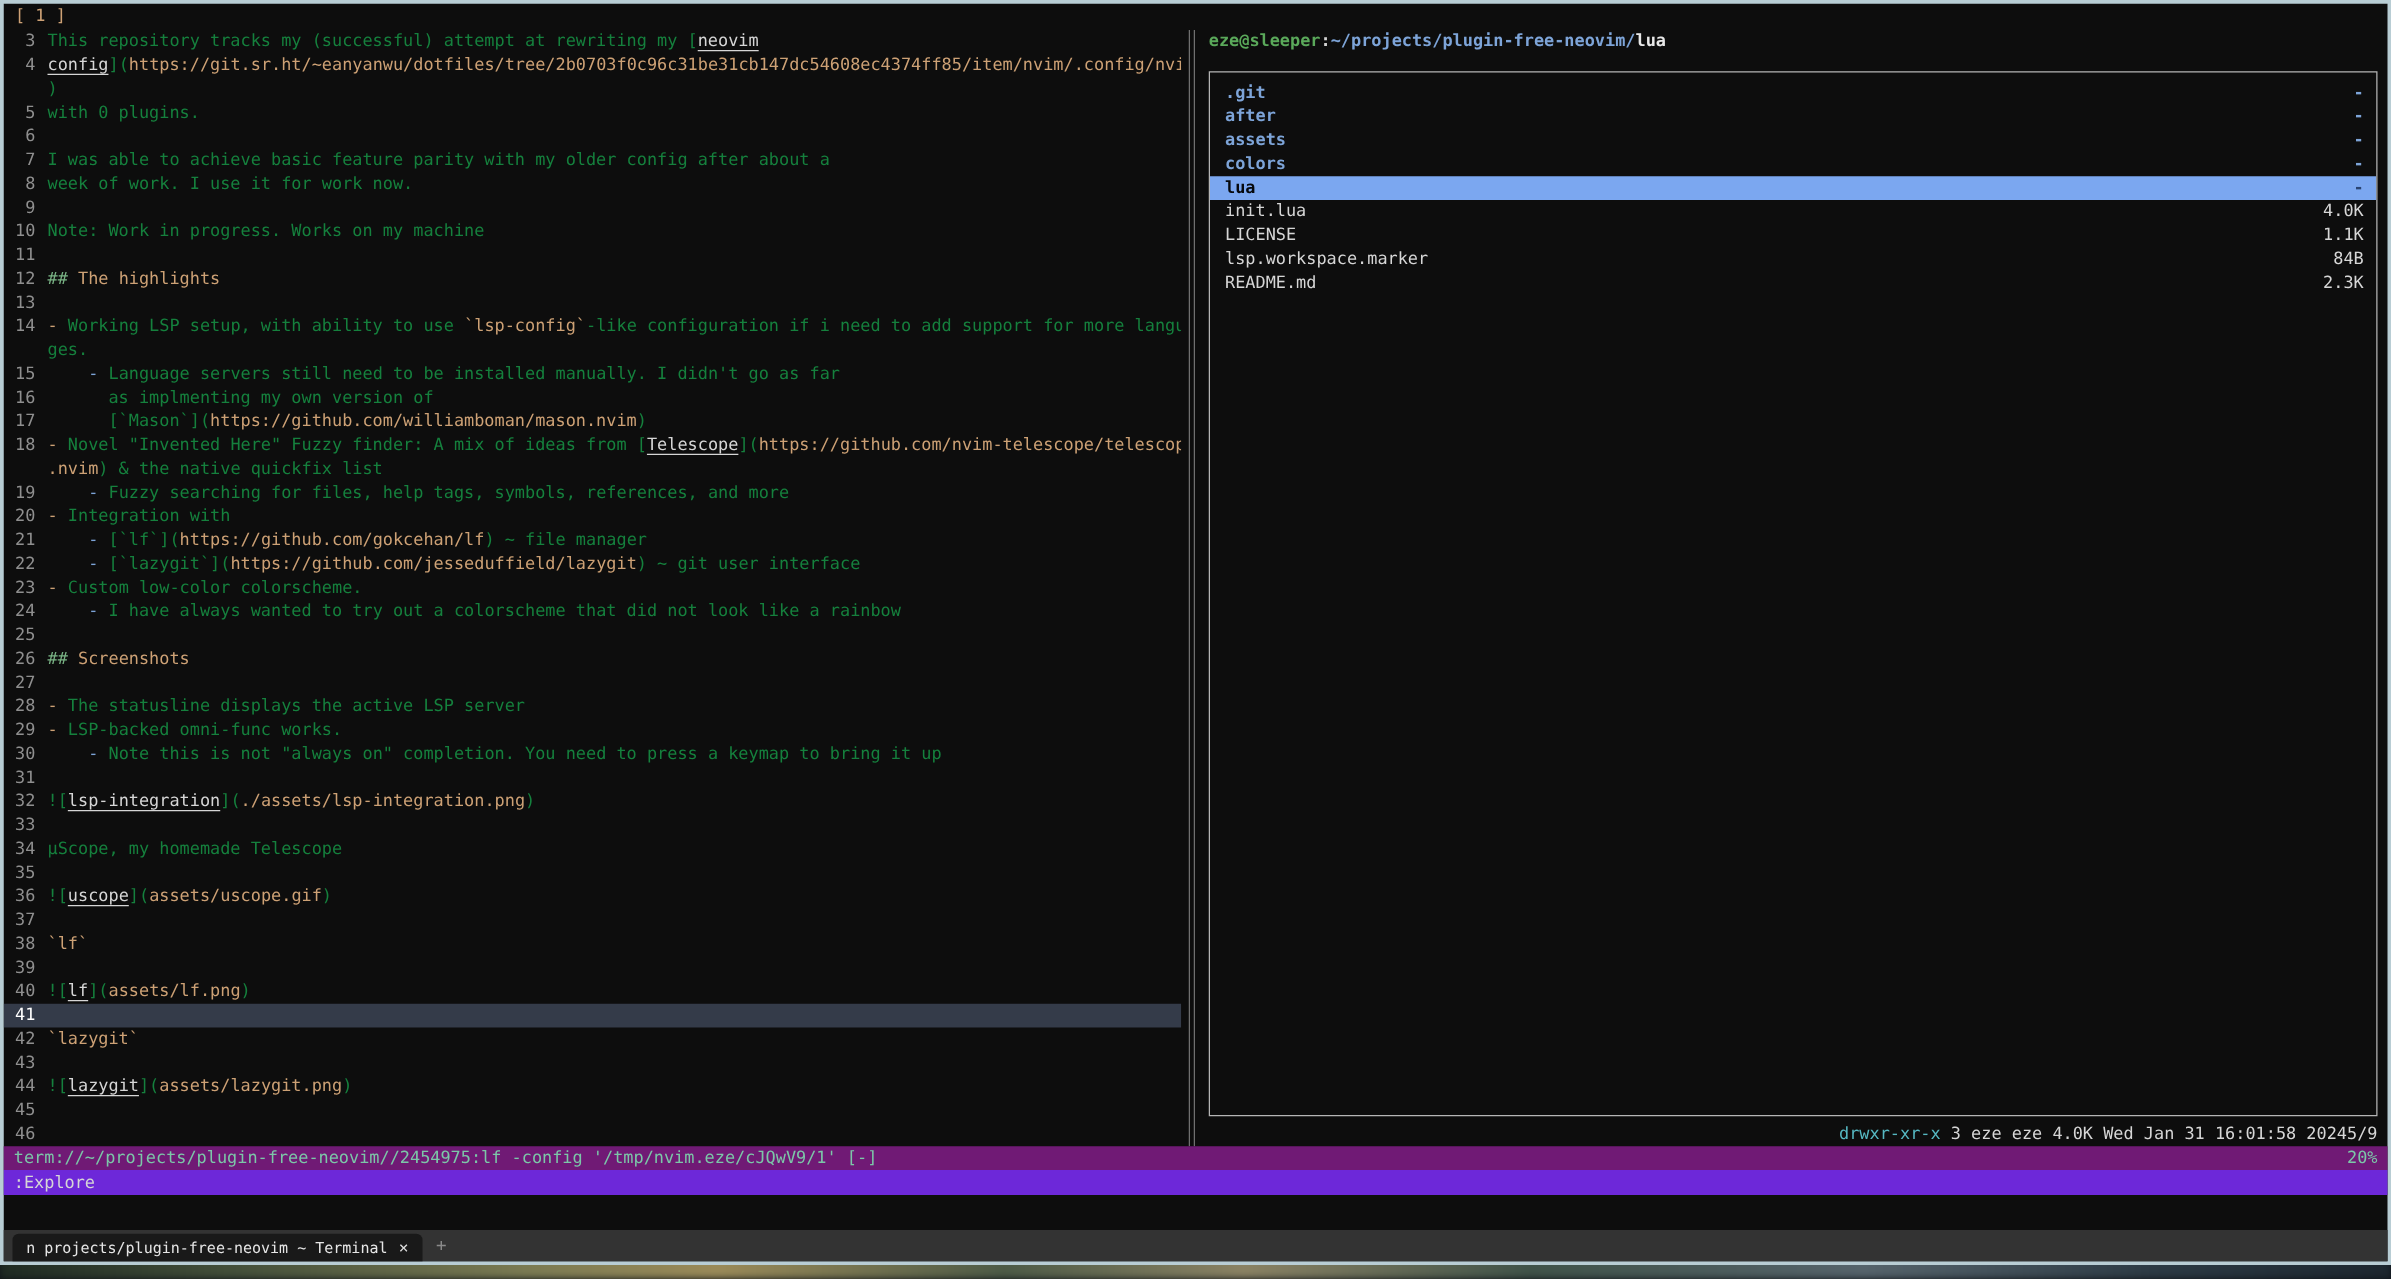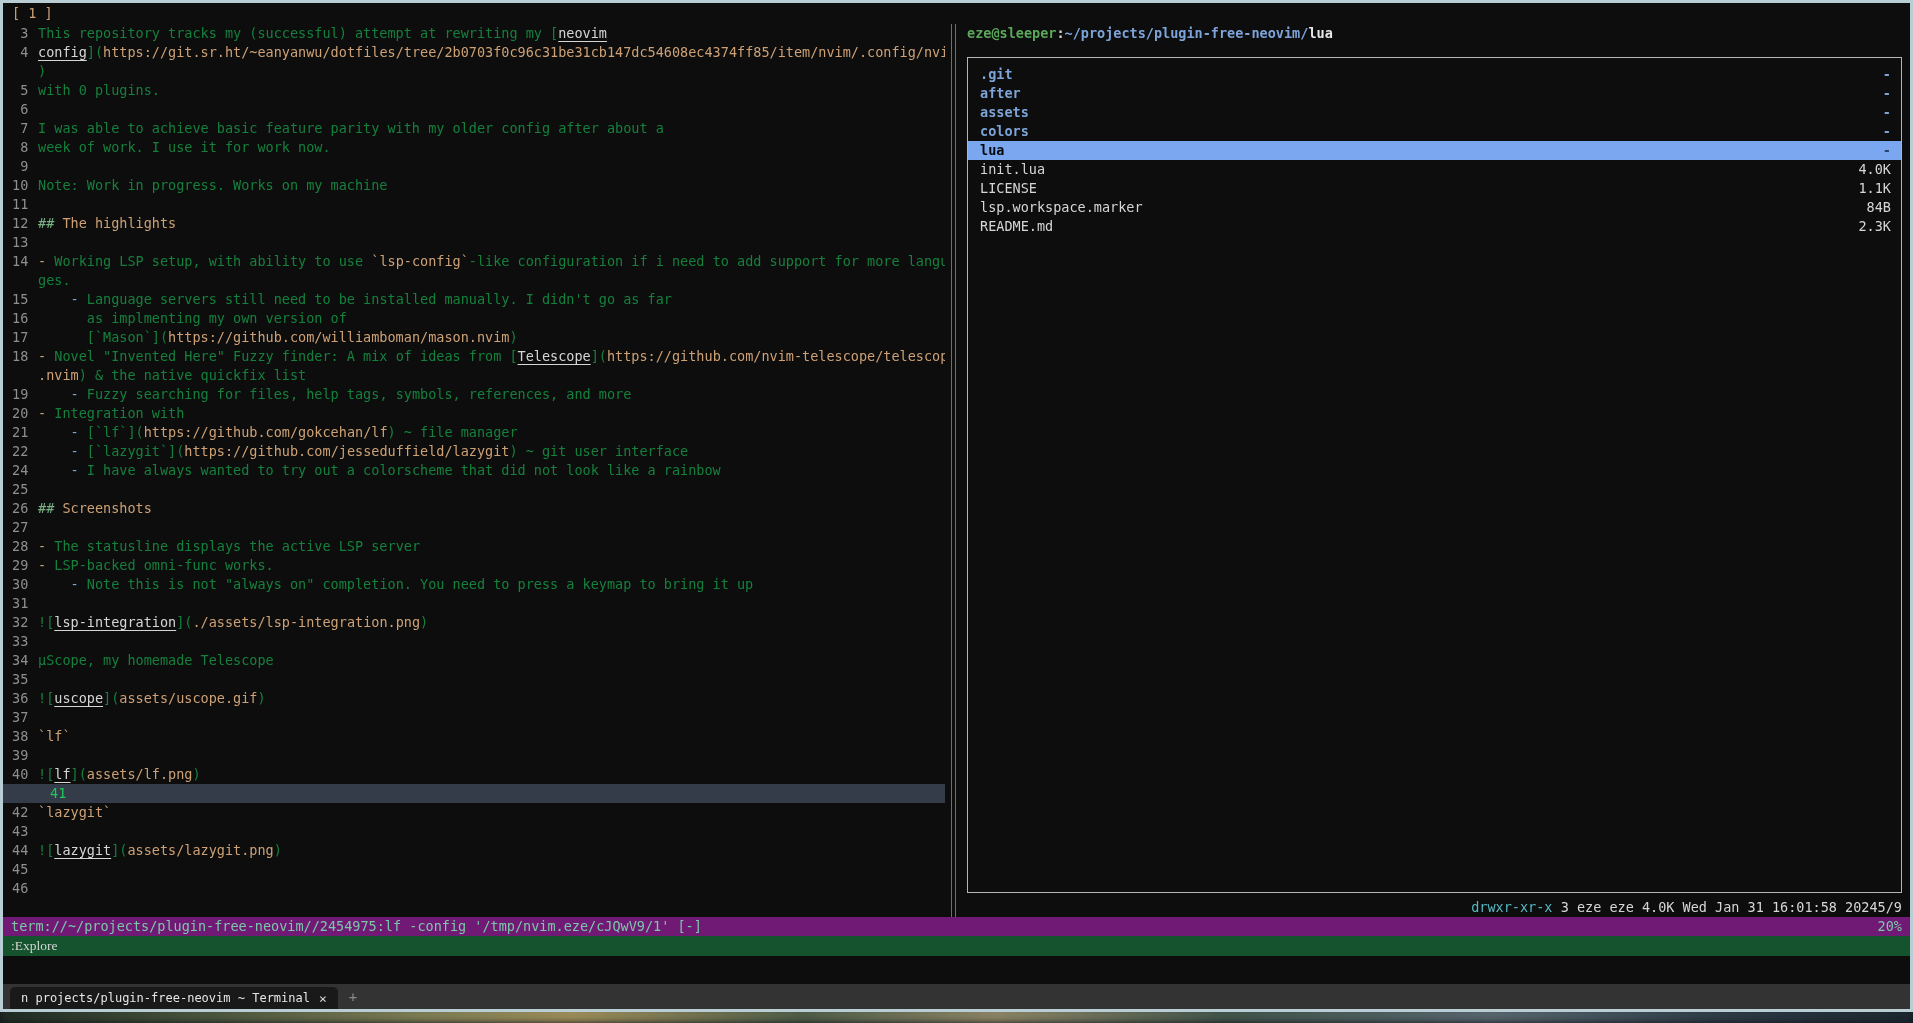--- a/index.html
+++ b/index.html
@@ -11,21 +11,21 @@
   .window { position:absolute; top:0; left:0; width:1913px; height:1012px;
     border:3px solid #b8cdd4; background:#0d0d0d; display:flex; flex-direction:column; }
   .tabline { height:21px; line-height:21px; padding-left:9px; color:#cda175;
     font-size:13.5px; flex:none; }
   .main { height:893px; flex:none; display:flex; }
   
   .editor { width:942px; flex:none; overflow:hidden; }
   .row { height:19px; line-height:19px; font-size:13.5px; white-space:pre; overflow:hidden; color:#d2d2d2; }
   .row .num { display:inline-block; width:26px; padding-left:9px; color:#8f8f8f; white-space:pre; }
   .row.cur { background:#343b49; }
-  .row.cur .num { color:#22c55e;margin-left:38px; }
+  .row.cur .num { color:#ffffff; }
   .s-t { color:#15803d; }
   .s-o { color:#cda175; }
   .s-g { color:#78b284; }
   .s-b { color:#7da4d8; }
   .s-u { color:#d6d6d6; text-decoration:underline; text-underline-offset:3px; }
   .gut-pad { display:inline-block; width:9px; }
   
   .vsep { width:16px; flex:none; display:flex; justify-content:center; gap:3px; }
   .vsep i { display:block; width:1px; background:#6f6f6f; }
   
@@ -44,22 +44,22 @@
   .entry.sel .fsize { color:#2a4472; font-weight:bold; }
   .infoline { height:19px; line-height:19px; font-size:13.5px; flex:none; display:flex;
     justify-content:flex-end; margin-top:5px; white-space:pre; }
   .infoline .perm { color:#56b8c2; }
   .infoline .meta { color:#d6d6d6; }
   .infoline .pos { color:#d6d6d6; }
   
   .statusline { height:19px; line-height:19px; flex:none; background:#701a75;
     color:#7cc7a8; font-size:13.5px; display:flex; justify-content:space-between;
     padding:0 8px; white-space:pre; }
-  .cmdline { height:20px; line-height:20px; flex:none; background:#14532d;
-    color:#d6d6d6; font-size:13.5px; padding-left:8px; white-space:pre;font-family:Liberation Serif, serif; }
+  .cmdline { height:20px; line-height:20px; flex:none; background:#6d28d9;
+    color:#d6d6d6; font-size:13.5px; padding-left:8px; white-space:pre; }
   .spacer { flex:1; }
   
   .tabbar { height:25px; flex:none; background:#333333; display:flex; align-items:flex-end; }
   .tab { margin-left:7px; height:22px; background:#191919; border-radius:5px 5px 0 0;
     display:flex; align-items:center; gap:9px; padding:0 11px; }
   .tab .tlabel { color:#e6e6e6; font-size:12px; white-space:pre; }
   .tab .tclose { color:#dcdcdc; font-size:13px; cursor:pointer; }
   .newtab { color:#8a8a8a; font-size:14px; margin-left:11px; align-self:center; }
 </style>
 </head>
@@ -89,20 +89,21 @@
           <div class="row"><span class="num"></span><span class="gut-pad"></span><span class="s-t">ges.</span></div>
           <div class="row"><span class="num">15</span><span class="gut-pad"></span><span class="s-t">    </span><span class="s-b">- </span><span class="s-t">Language servers still need to be installed manually. I didn't go as far</span></div>
           <div class="row"><span class="num">16</span><span class="gut-pad"></span><span class="s-t">      as implmenting my own version of</span></div>
           <div class="row"><span class="num">17</span><span class="gut-pad"></span><span class="s-t">      [`Mason`](</span><span class="s-o">https://github.com/williamboman/mason.nvim</span><span class="s-t">)</span></div>
           <div class="row"><span class="num">18</span><span class="gut-pad"></span><span class="s-o">- </span><span class="s-t">Novel "Invented Here" Fuzzy finder: A mix of ideas from [</span><span class="s-u">Telescope</span><span class="s-t">](</span><span class="s-o">https://github.com/nvim-telescope/telescope</span></div>
           <div class="row"><span class="num"></span><span class="gut-pad"></span><span class="s-o">.nvim</span><span class="s-t">) &amp; the native quickfix list</span></div>
           <div class="row"><span class="num">19</span><span class="gut-pad"></span><span class="s-t">    </span><span class="s-b">- </span><span class="s-t">Fuzzy searching for files, help tags, symbols, references, and more</span></div>
           <div class="row"><span class="num">20</span><span class="gut-pad"></span><span class="s-o">- </span><span class="s-t">Integration with</span></div>
           <div class="row"><span class="num">21</span><span class="gut-pad"></span><span class="s-t">    </span><span class="s-b">- </span><span class="s-t">[`lf`](</span><span class="s-o">https://github.com/gokcehan/lf</span><span class="s-t">) ~ file manager</span></div>
           <div class="row"><span class="num">22</span><span class="gut-pad"></span><span class="s-t">    </span><span class="s-b">- </span><span class="s-t">[`lazygit`](</span><span class="s-o">https://github.com/jesseduffield/lazygit</span><span class="s-t">) ~ git user interface</span></div>
+          <div class="row"><span class="num">23</span><span class="gut-pad"></span><span class="s-o">- </span><span class="s-t">Custom low-color colorscheme.</span></div>
           <div class="row"><span class="num">24</span><span class="gut-pad"></span><span class="s-t">    </span><span class="s-b">- </span><span class="s-t">I have always wanted to try out a colorscheme that did not look like a rainbow</span></div>
           <div class="row"><span class="num">25</span><span class="gut-pad"></span></div>
           <div class="row"><span class="num">26</span><span class="gut-pad"></span><span class="s-g">##</span><span class="s-o"> Screenshots</span></div>
           <div class="row"><span class="num">27</span><span class="gut-pad"></span></div>
           <div class="row"><span class="num">28</span><span class="gut-pad"></span><span class="s-o">- </span><span class="s-t">The statusline displays the active LSP server</span></div>
           <div class="row"><span class="num">29</span><span class="gut-pad"></span><span class="s-o">- </span><span class="s-t">LSP-backed omni-func works.</span></div>
           <div class="row"><span class="num">30</span><span class="gut-pad"></span><span class="s-t">    </span><span class="s-b">- </span><span class="s-t">Note this is not "always on" completion. You need to press a keymap to bring it up</span></div>
           <div class="row"><span class="num">31</span><span class="gut-pad"></span></div>
           <div class="row"><span class="num">32</span><span class="gut-pad"></span><span class="s-t">![</span><span class="s-u">lsp-integration</span><span class="s-t">](</span><span class="s-o">./assets/lsp-integration.png</span><span class="s-t">)</span></div>
           <div class="row"><span class="num">33</span><span class="gut-pad"></span></div>

